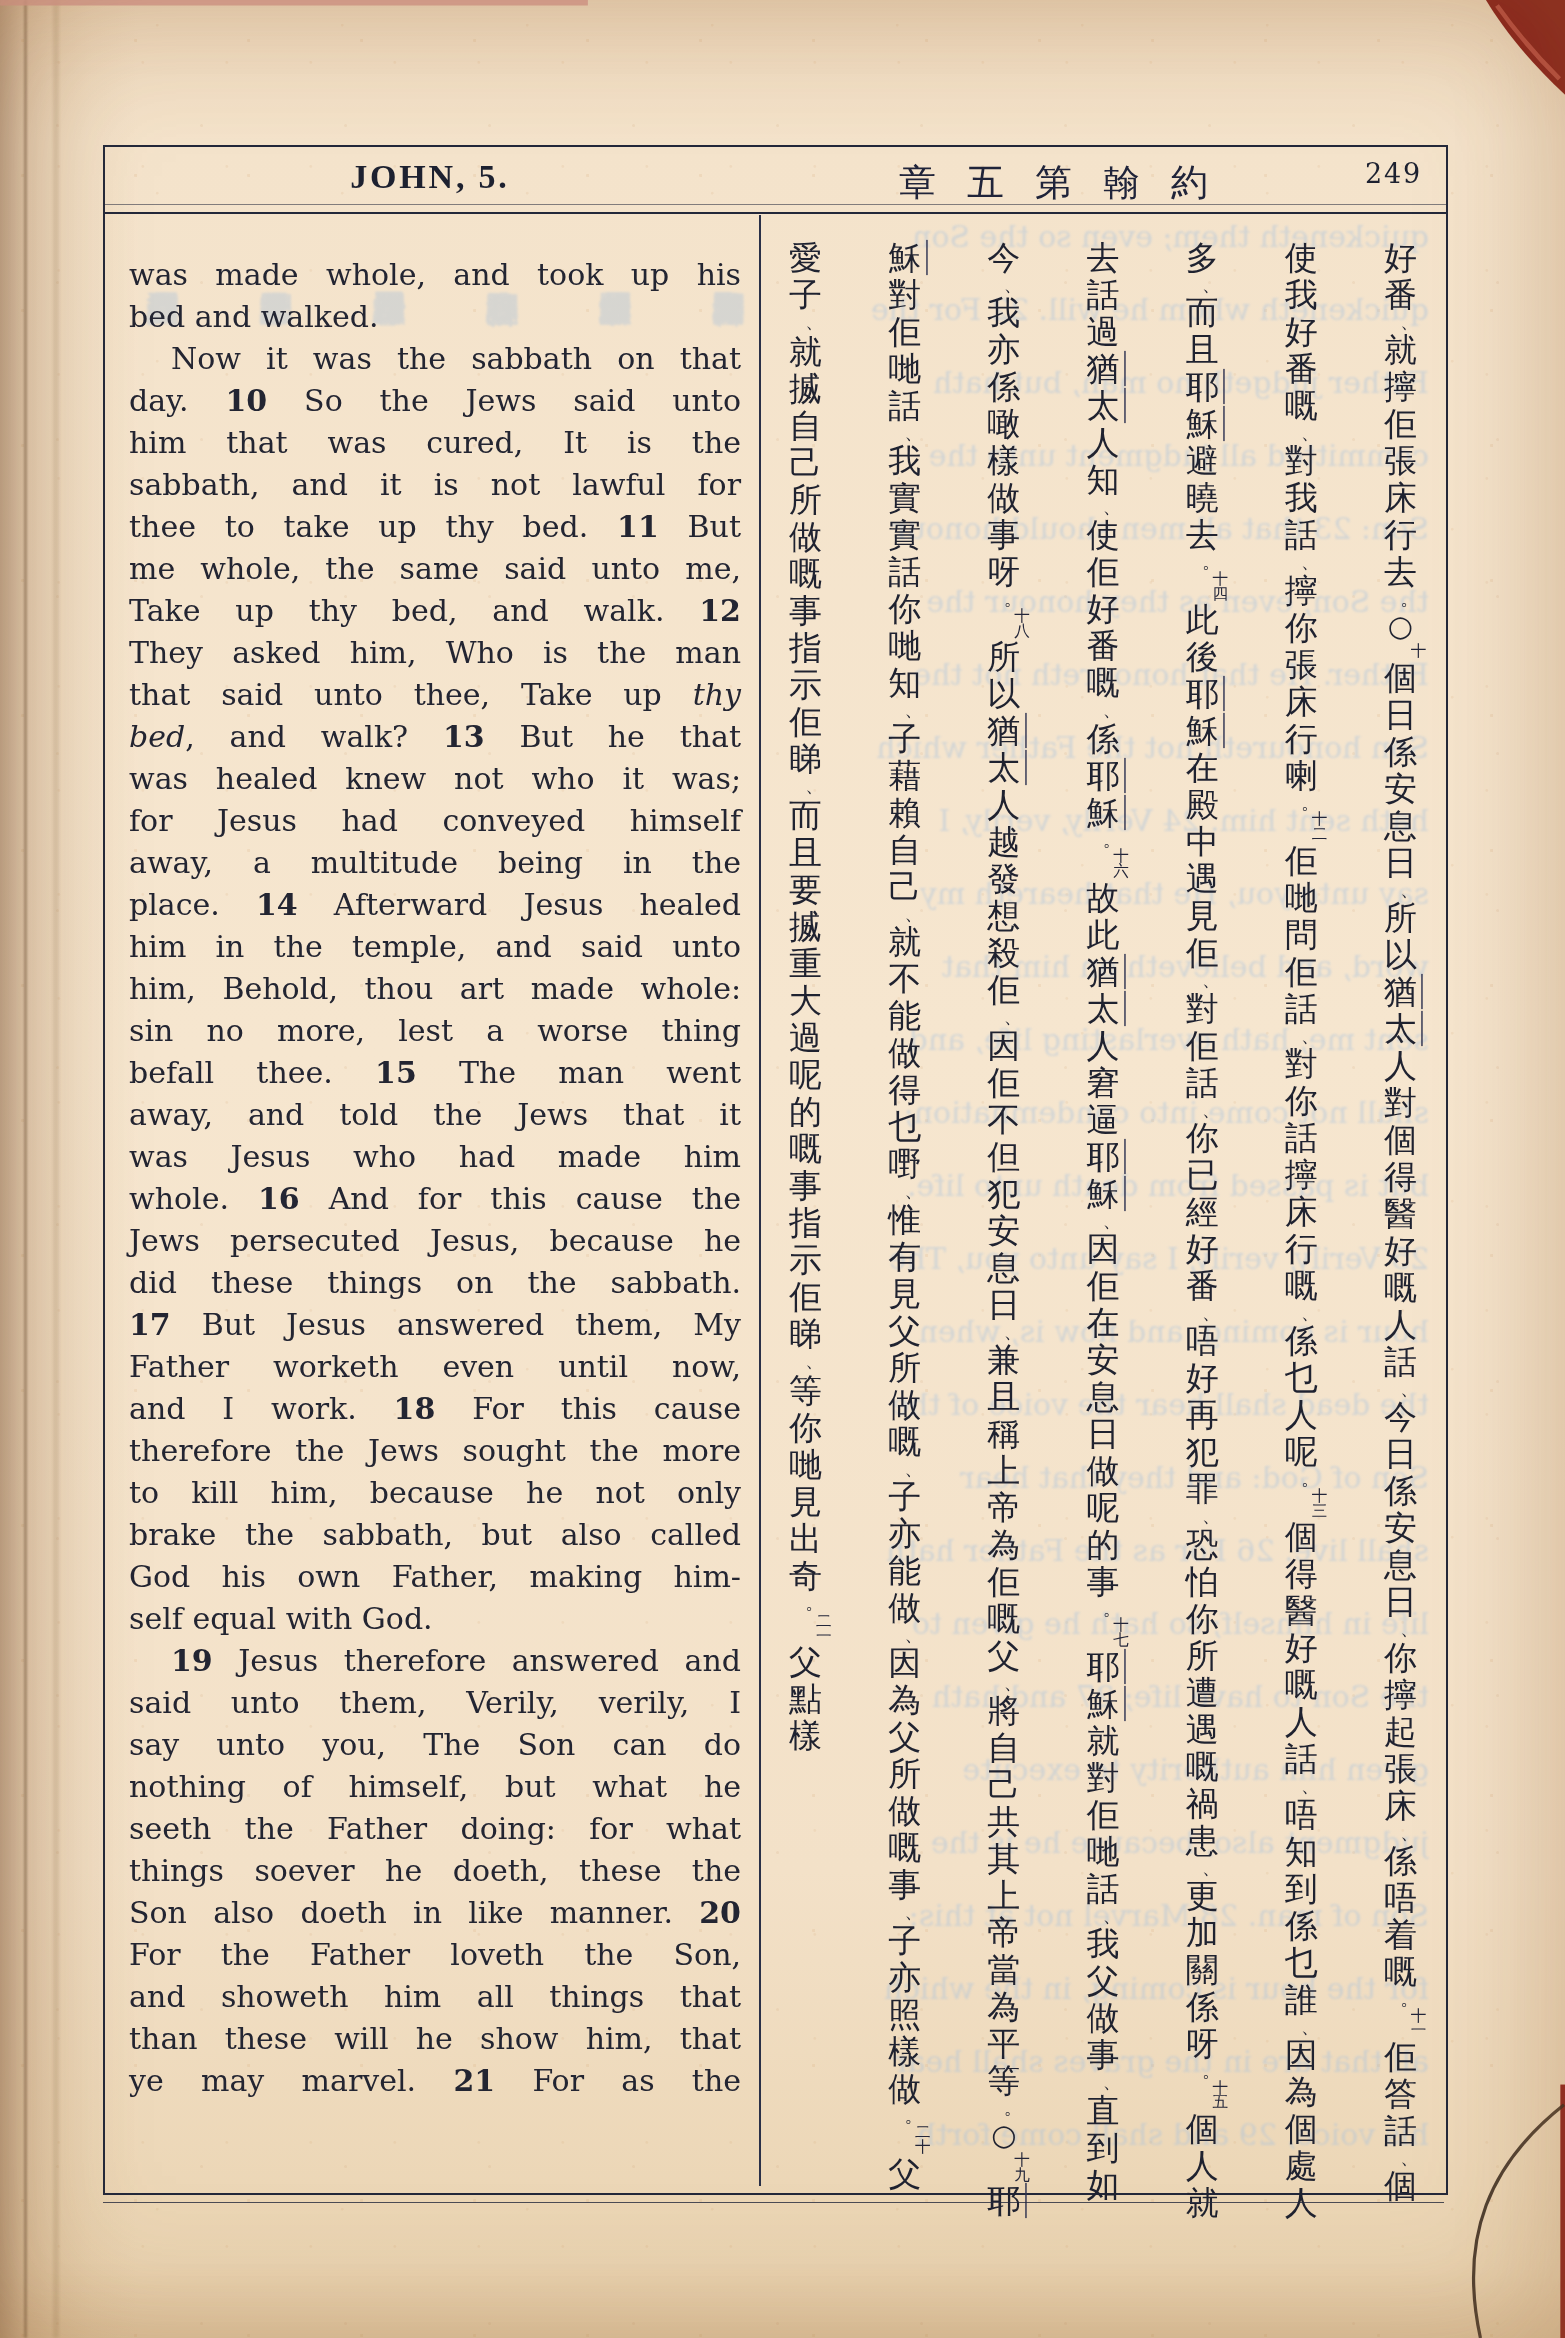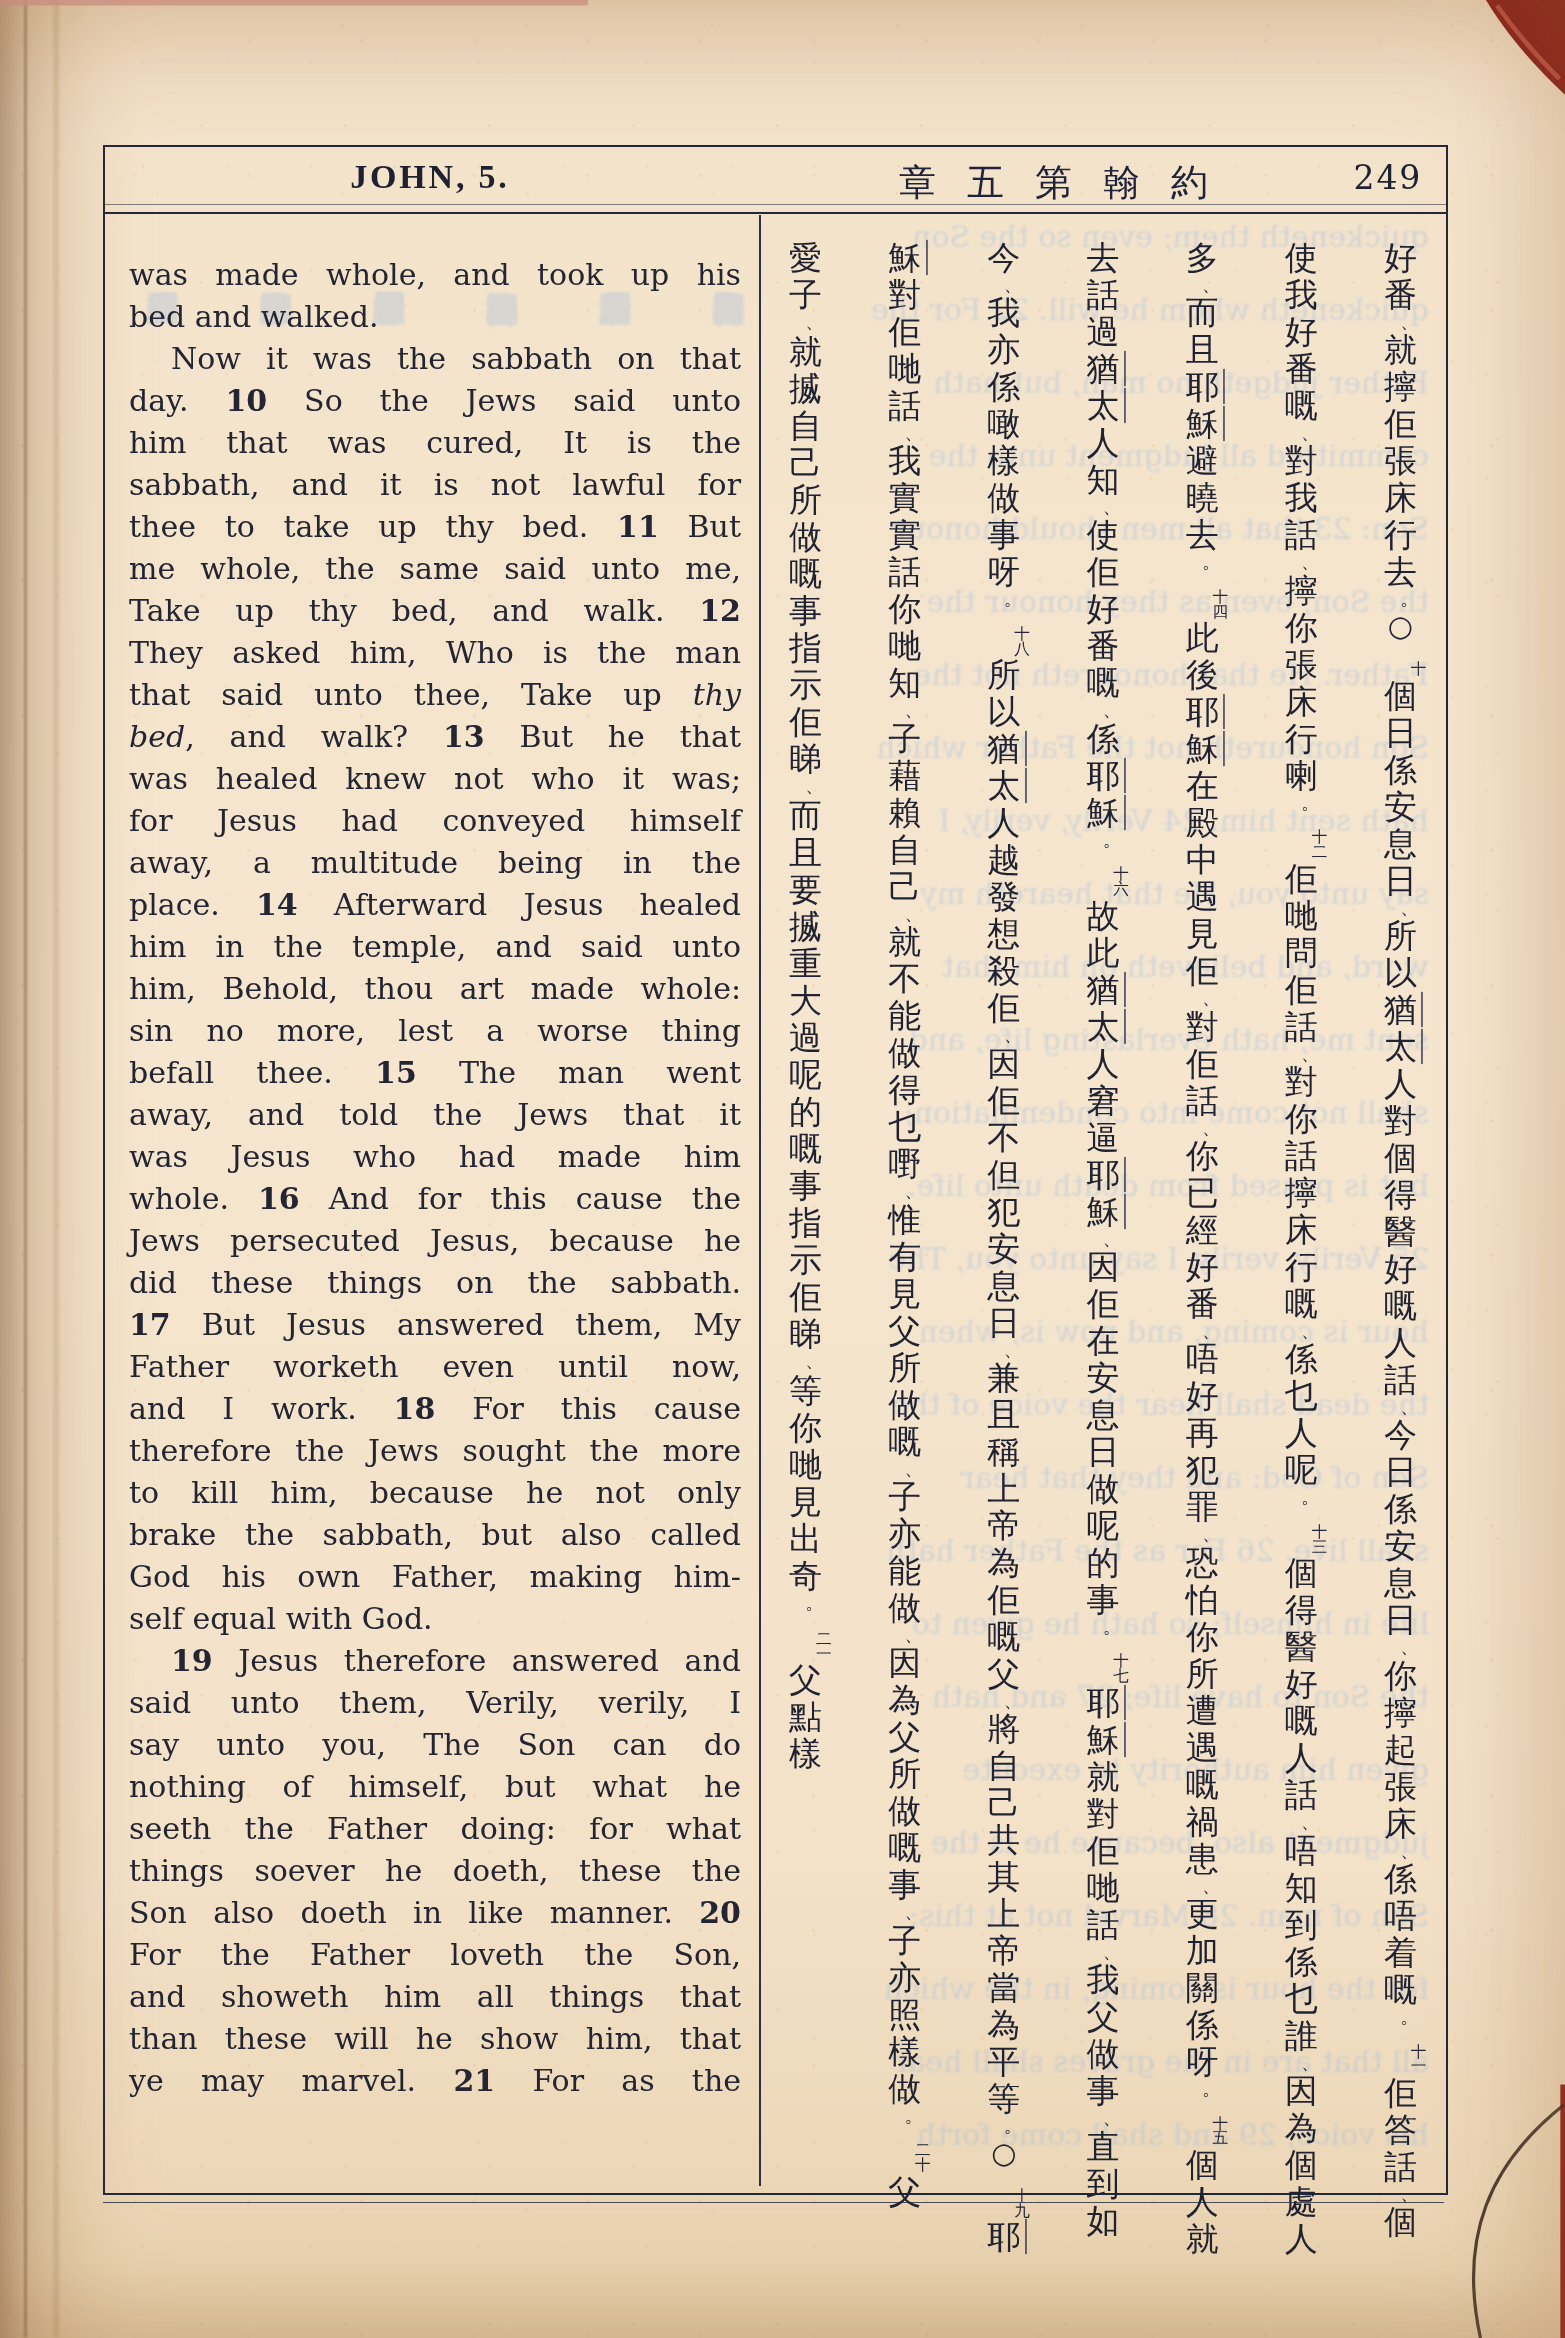--- a/index.html
+++ b/index.html
@@ -25,41 +25,41 @@
        border:2.8px solid #23283a;}
   .box .rule-thin{position:absolute;left:0;right:0;top:57px;border-top:1.4px solid rgba(35,40,60,.55);}
   .box .rule-thick{position:absolute;left:0;right:0;top:65px;border-top:2.8px solid #23283a;}
   .bottom2{position:absolute;left:103px;top:2202px;width:1341px;border-top:1.8px solid rgba(35,40,60,.8);}
   .divider{position:absolute;top:68px;bottom:7.3px;left:654px;width:1.8px;background:#2a3048;}
 
   .hdr{position:absolute;top:11px;height:44px;color:#1d2130;}
   .hdr-left{left:0;width:650px;text-align:center;font-size:34px;font-weight:bold;letter-spacing:2.8px;font-family:Liberation Serif, serif;}
   .hdr-cjk{left:670px;width:588px;text-align:center;font-size:37px;letter-spacing:31px;
            font-family:"DejaVu Sans",sans-serif;color:#20243a;white-space:nowrap;}
-  .hdr-num{right:24px;width:110px;text-align:right;font-size:33px;letter-spacing:1.8px;}
+  .hdr-num{right:24px;width:110px;text-align:right;font-size:27px;letter-spacing:1.8px;}
 
   
   .eng{position:absolute;left:24px;top:107px;width:612px;color:#232532;}
   .eng .line{height:42px;line-height:42px;font-size:30px;text-align:justify;text-align-last:justify;
              white-space:nowrap;overflow:visible;}
   .eng .line.end{text-align-last:left;}
   .eng .line.ind{padding-left:42px;}
   .eng .vb{font-weight:bold;}
   .eng .vi{font-style:italic;}
 
   
   .cjk-area{position:absolute;left:674px;top:92px;width:648px;height:1947px;
             display:flex;flex-direction:row-reverse;justify-content:space-between;}
   .col{display:flex;flex-direction:column;align-items:center;width:53px;color:#1f2230;
        font-family:"DejaVu Sans",sans-serif;}
   .cjk{height:37px;width:42px;font-size:33px;line-height:37px;text-align:center;}
   .punct{height:20px;width:42px;font-size:18.4px;line-height:18.4px;text-align:right;padding-right:2.8px;box-sizing:border-box;}
   .ring{height:35px;width:42px;font-size:29px;line-height:35px;text-align:center;}
   .vnum{width:18.4px;font-size:15.6px;line-height:14.7px;align-self:flex-end;margin-right:-0.9px;
-        text-align:center;word-break:break-all;color:#23263a;margin-top:18px;}
+        text-align:center;word-break:break-all;color:#23263a;}
   .pn{box-shadow:2.8px 0 0 -0.9px rgba(45,50,80,.75);}
 
   
   .bleed-eng{position:absolute;left:13px;top:53px;width:1311px;transform:scaleX(-1);
     color:#a4c0de;opacity:.42;filter:blur(1px);pointer-events:none;}
   .bleed-eng .bl{height:73px;line-height:73px;font-size:30px;white-space:nowrap;overflow:hidden;}
   .bleed-cjk{position:absolute;left:27.5px;top:119px;width:606px;height:1855px;transform:scaleX(-1);
     display:flex;justify-content:space-between;color:#9fbcdc;opacity:.34;filter:blur(1.1px);pointer-events:none;}
   .bleed-cjk .bcol{width:40px;font-family:"DejaVu Sans",sans-serif;font-size:33px;line-height:57px;
     writing-mode:vertical-rl;text-orientation:upright;}

